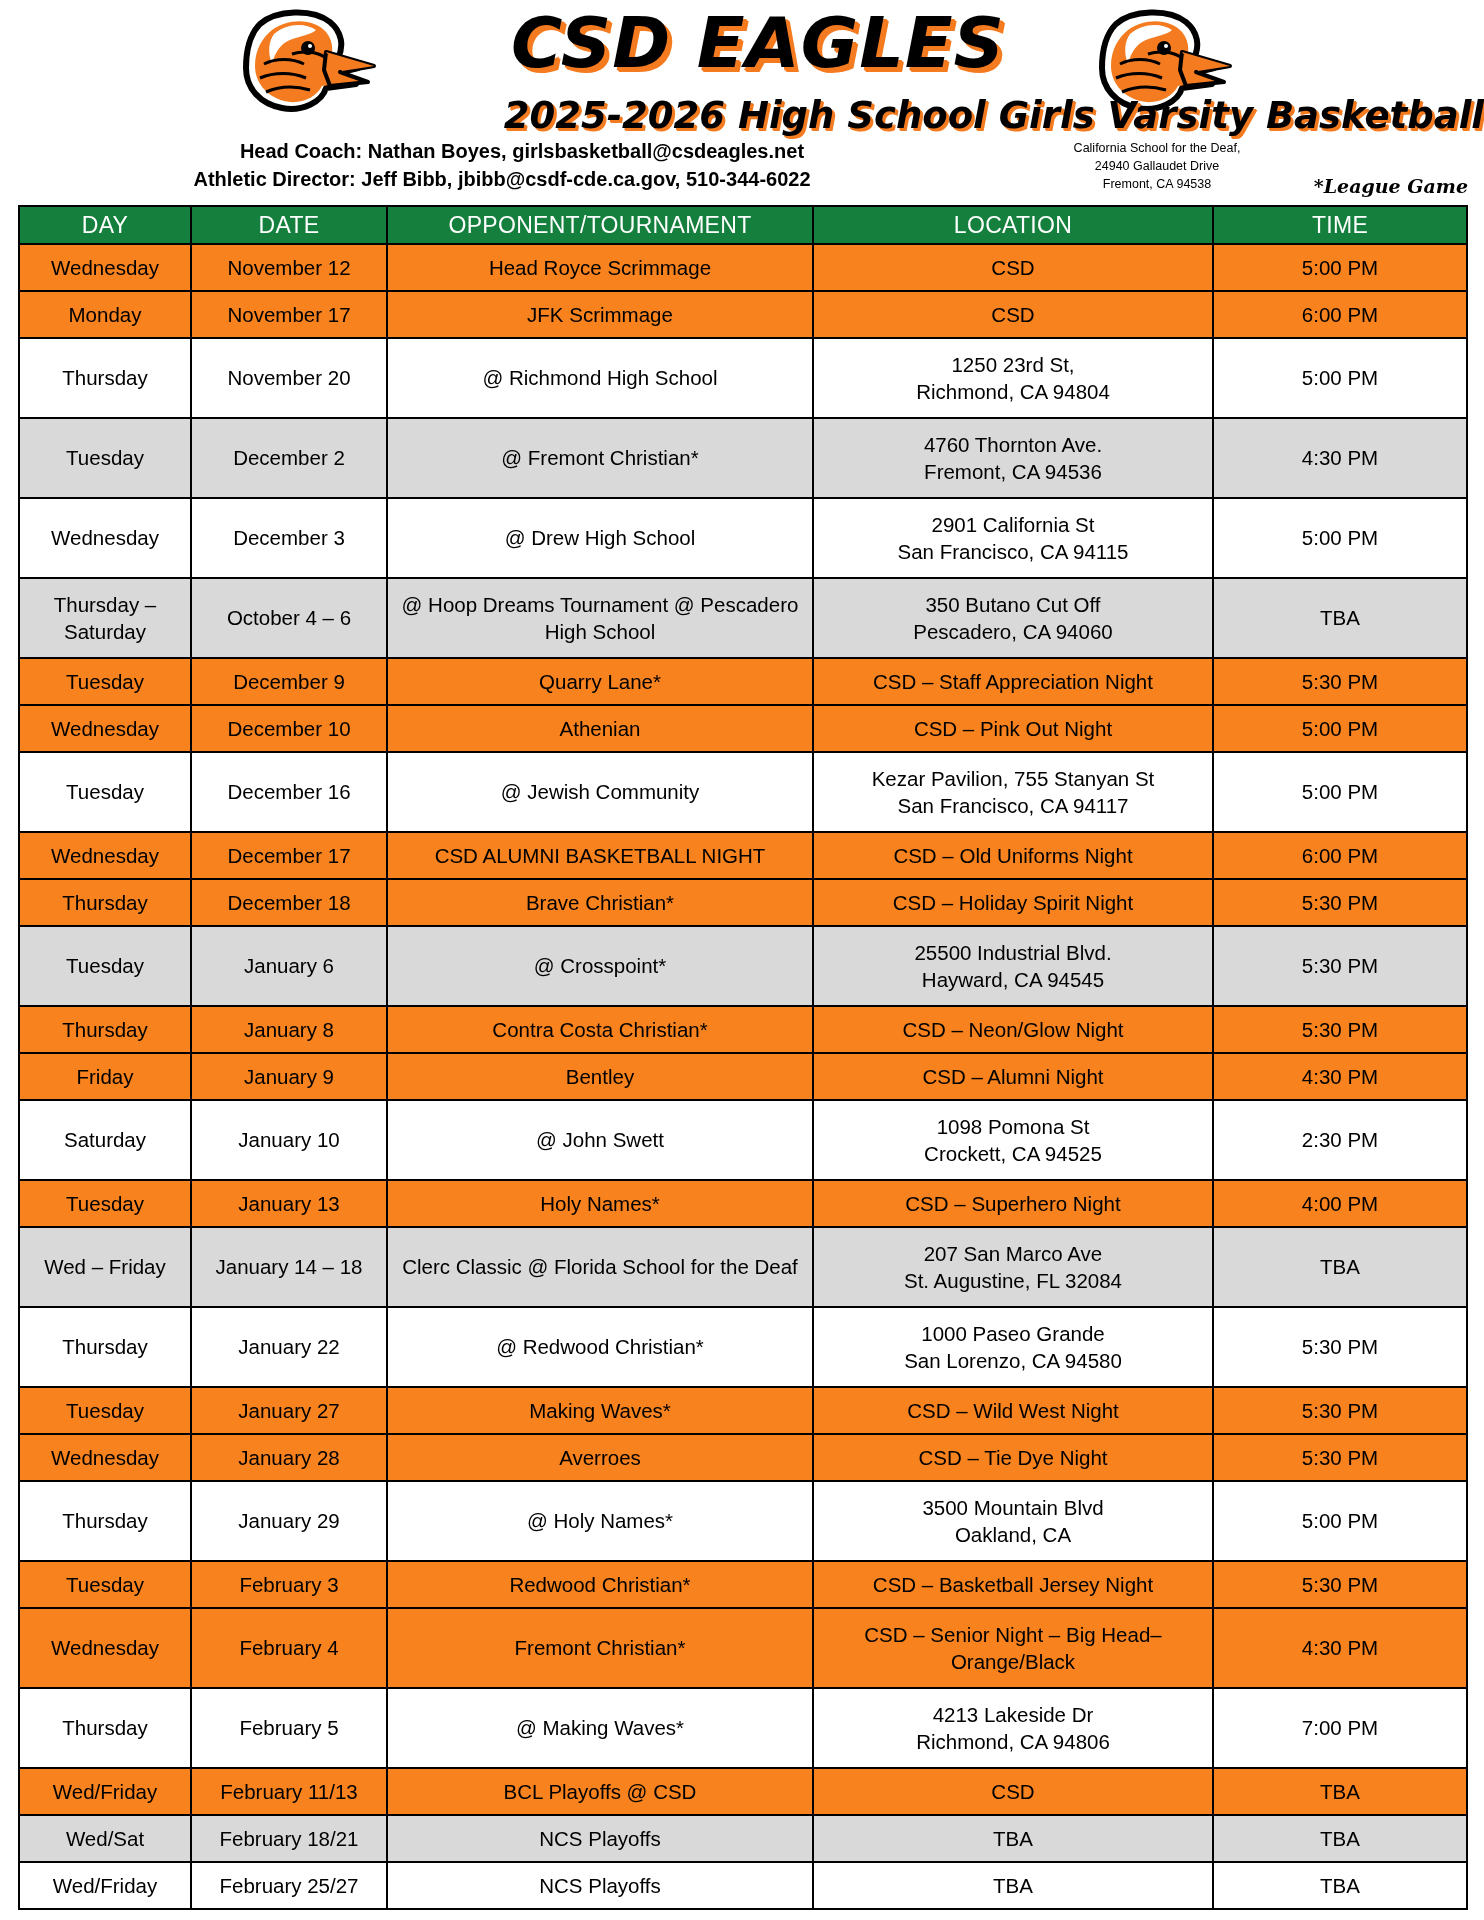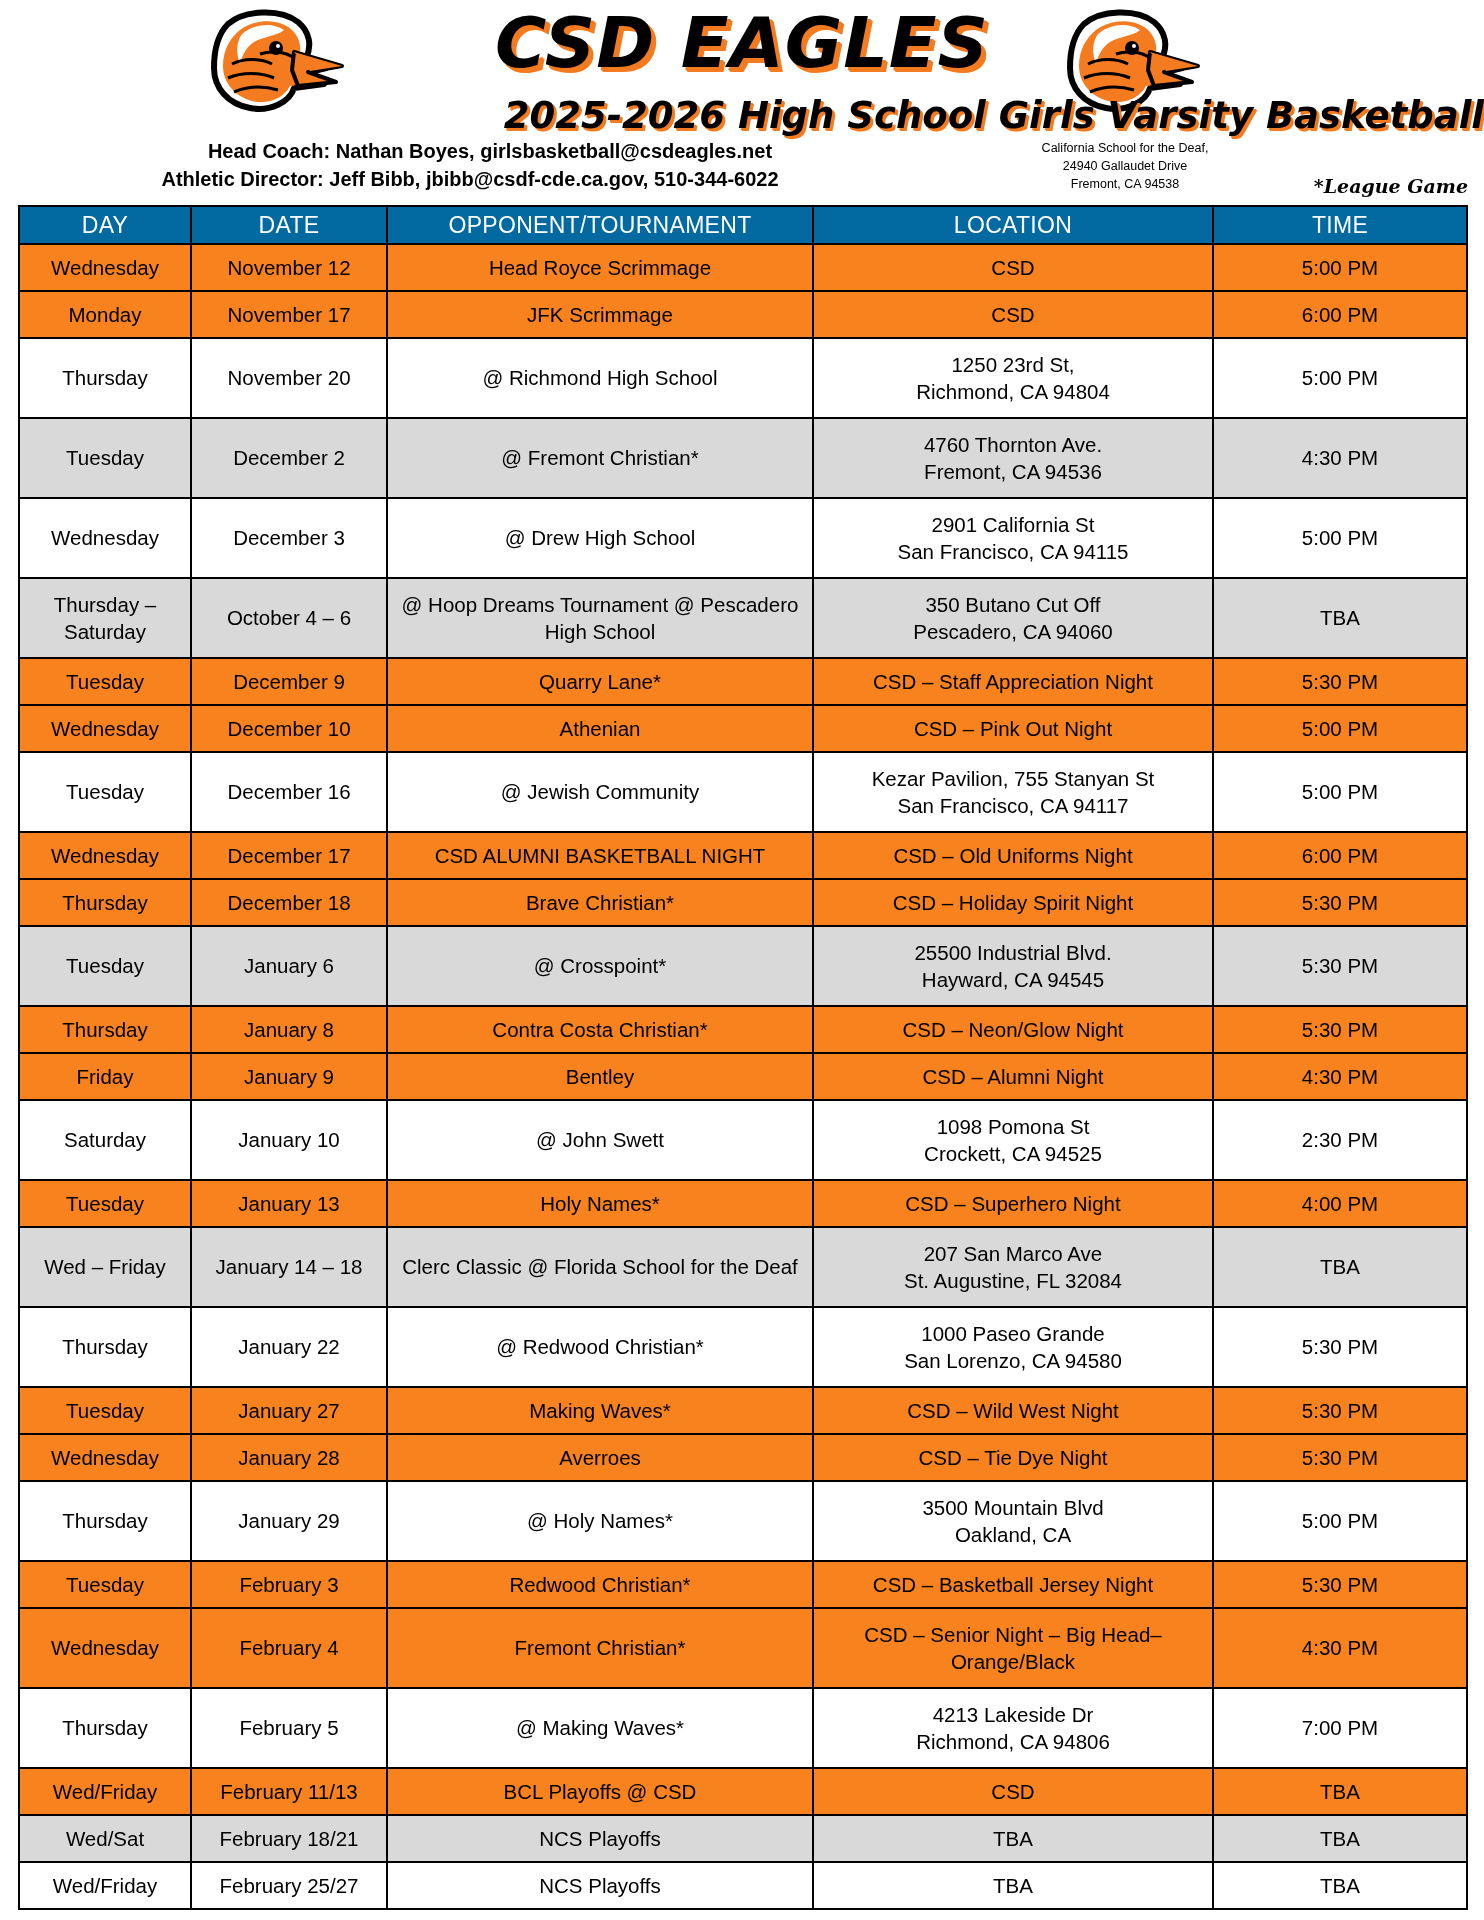--- a/index.html
+++ b/index.html
@@ -7,20 +7,21 @@
     margin: 0; padding: 0;
     width: 1484px; height: 1920px;
     background: #ffffff;
     font-family: "Liberation Sans", sans-serif;
   }
   .page {
     position: relative;
     width: 1484px; height: 1920px;
     background: #fff;
     overflow: hidden;
+    padding-left: 32px;
   }
 
   
   .header {
     position: relative;
     height: 205px;
     width: 100%;
   }
   .eagle {
     position: absolute;
@@ -130,21 +131,21 @@
   table.sched col.c-loc  { width: 400px; }
   table.sched col.c-time { width: 254px; }
 
   table.sched th, table.sched td {
     border: 2px solid #000;
     text-align: center;
     vertical-align: middle;
     padding: 4px 5px;
   }
   table.sched thead th {
-    background: #0369a1;
+    background: #15803d;
     color: #fff;
     font-size: 23px;
     font-weight: normal;
     height: 38px;
     letter-spacing: 0.3px;
   }
   table.sched tbody td {
     font-size: 20.5px;
     color: #000;
     line-height: 1.34;

